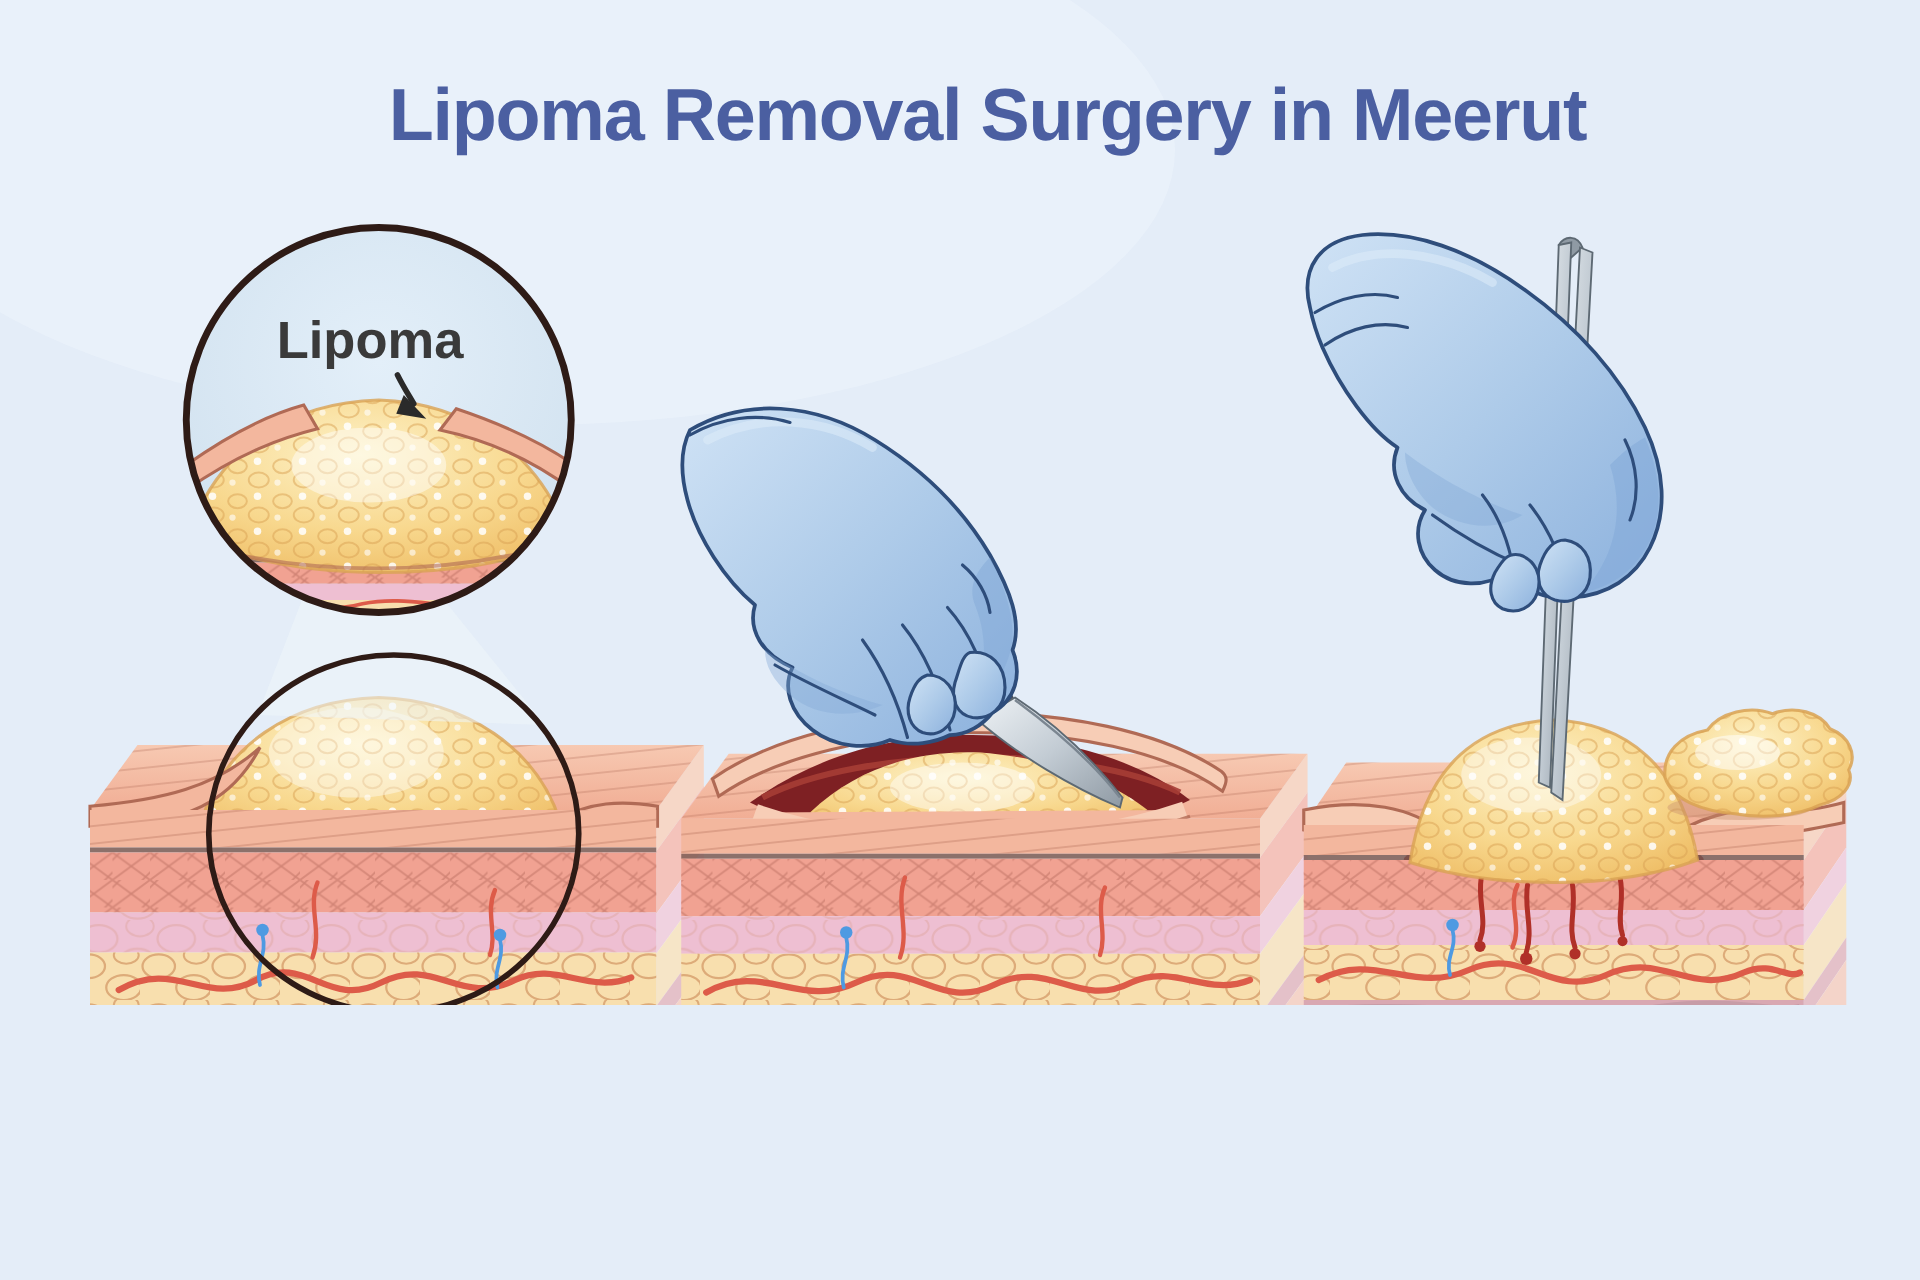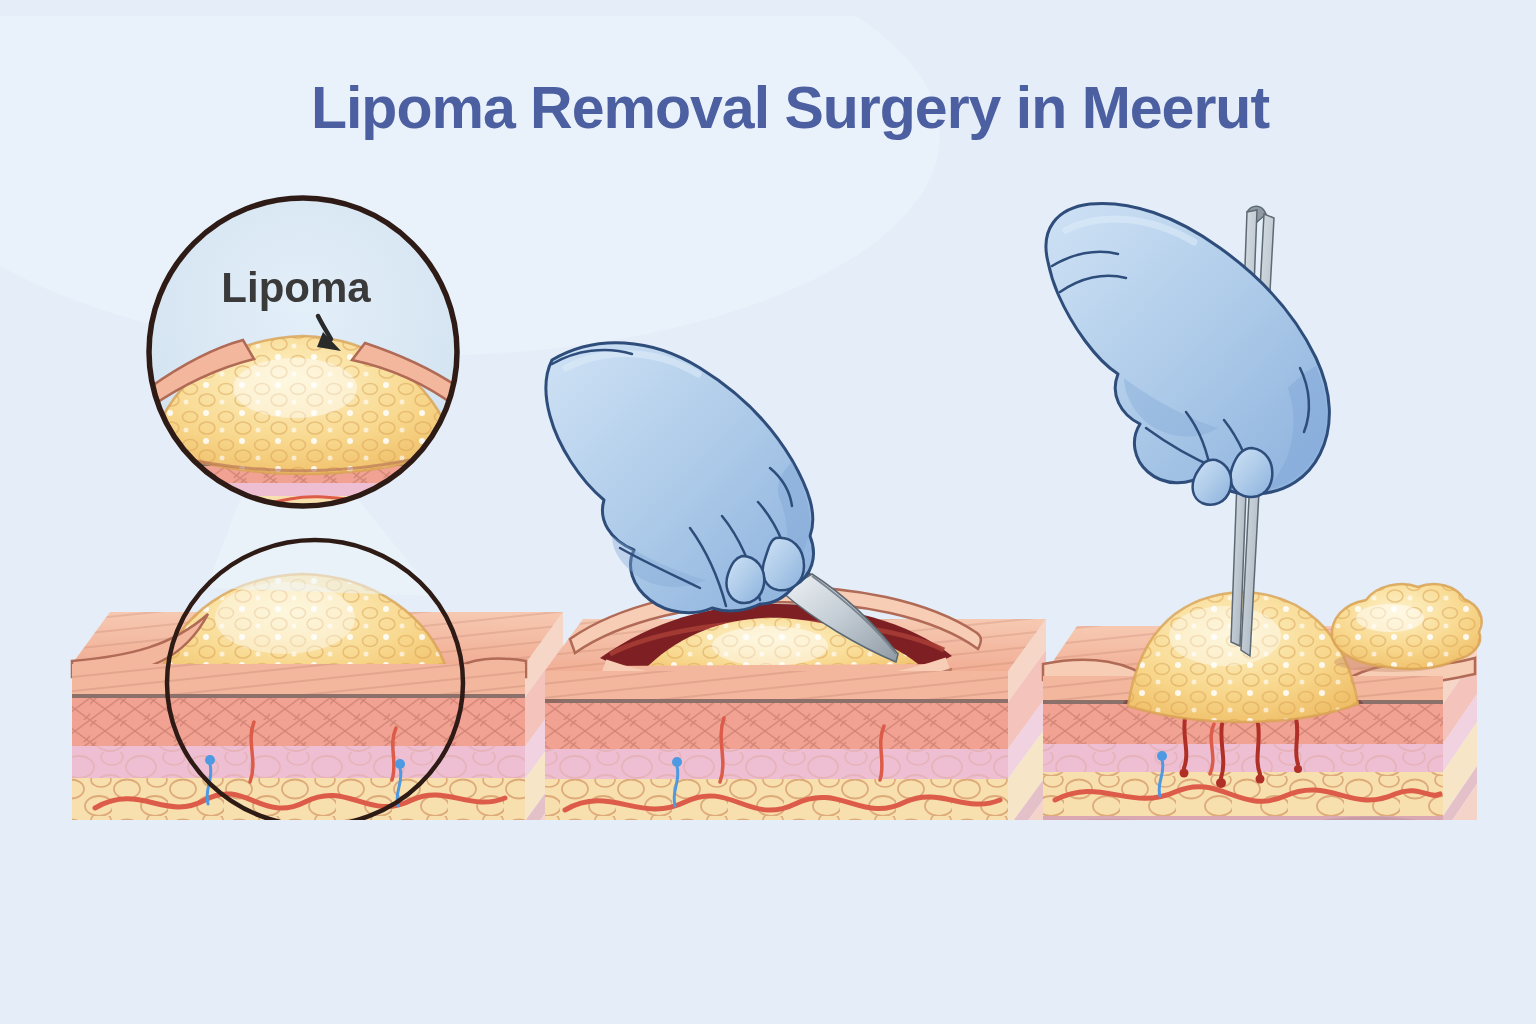--- a/index.html
+++ b/index.html
@@ -1,17 +1,17 @@
 <!DOCTYPE html>
 <html style="--background: #e4edf8; --title-text: #4b5fa1; --label-text: #3a3a3a; --circle-border: #2e1b16; --skin: #f3b79e; --skin-light: #f7cdb6; --skin-outline: #b06a55; --skin-crease: #8d5a4c; --seam: #7d5a52; --dermis: #f1a292; --dermis-hatch: #cf8172; --pink-layer: #eebfd2; --fat: #f8dfae; --fat-lobule: #ddab79; --fascia: #d9a8b2; --hypodermis: #f2c3b2; --hypo-lobule: #d99c8c; --vessel-red: #dd5b49; --vessel-deep: #c5352c; --nerve-blue: #4e9ae2; --lipoma: #f6cd7d; --lipoma-light: #fdf2c8; --lipoma-outline: #d9a254; --incision: #7e2023; --incision-rim: #a63d35; --blood: #b03028; --glove: #aecbe9; --glove-shade: #84a9d8; --glove-outline: #2e4d7b; --glove-highlight: #dcebf9; --steel-dark: #5d6973; --handle: #4a525e; --shadow: #c7d4e5;"><head>
 <meta charset="utf-8">
 <style>
   html,body{margin:0;padding:0;background:var(--background,#e4edf8);}
   .stage{position:relative;width:1536px;height:804px;overflow:hidden;background:var(--background,#e4edf8);
-         font-family:"Liberation Sans",sans-serif;margin-top:16px;}
+         font-family:"Liberation Sans",sans-serif;}
   svg{display:block}
   .title-text{font-family:"Liberation Sans",sans-serif;font-weight:bold;font-size:59px;
               letter-spacing:-1px;fill:var(--title-text,#4b5fa1);}
   .callout-text{font-family:"Liberation Sans",sans-serif;font-weight:bold;font-size:42px;
               fill:var(--label-text,#3a3a3a);}
   .f-skin{fill:var(--skin)} .f-skinl{fill:var(--skin-light)}
   .f-derm{fill:var(--dermis)} .f-pink{fill:var(--pink-layer)}
   .f-fat{fill:var(--fat)} .f-fascia{fill:var(--fascia)} .f-hypo{fill:var(--hypodermis)}
   .edge{stroke:var(--skin-outline);fill:none}
   .vessel{stroke:var(--vessel-red);fill:none;stroke-linecap:round}

